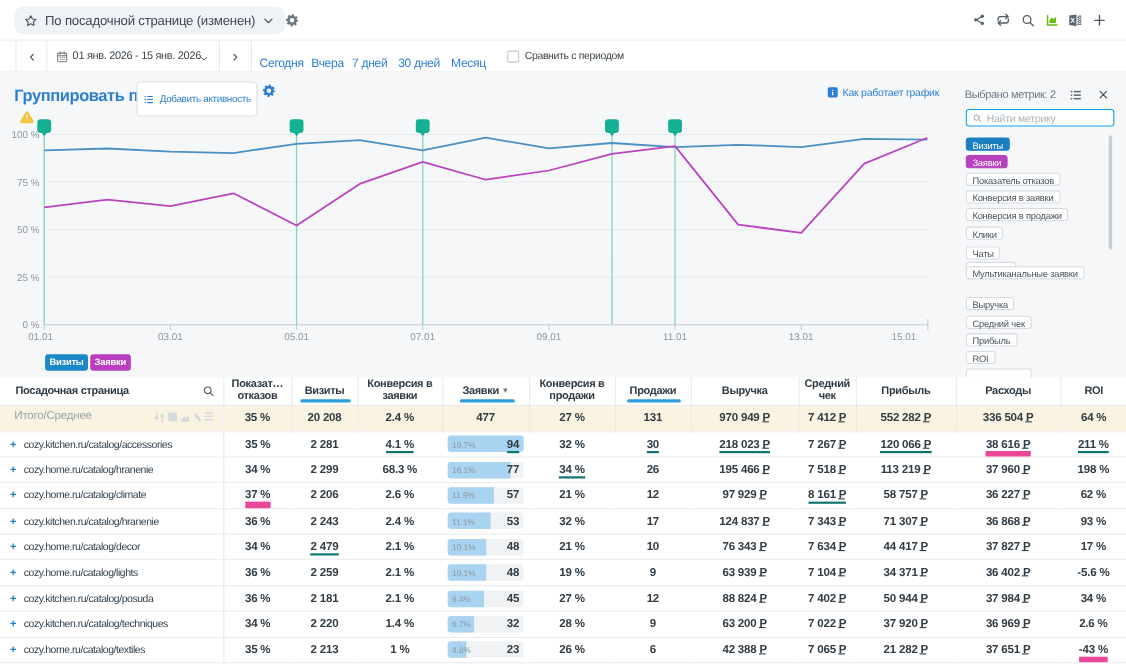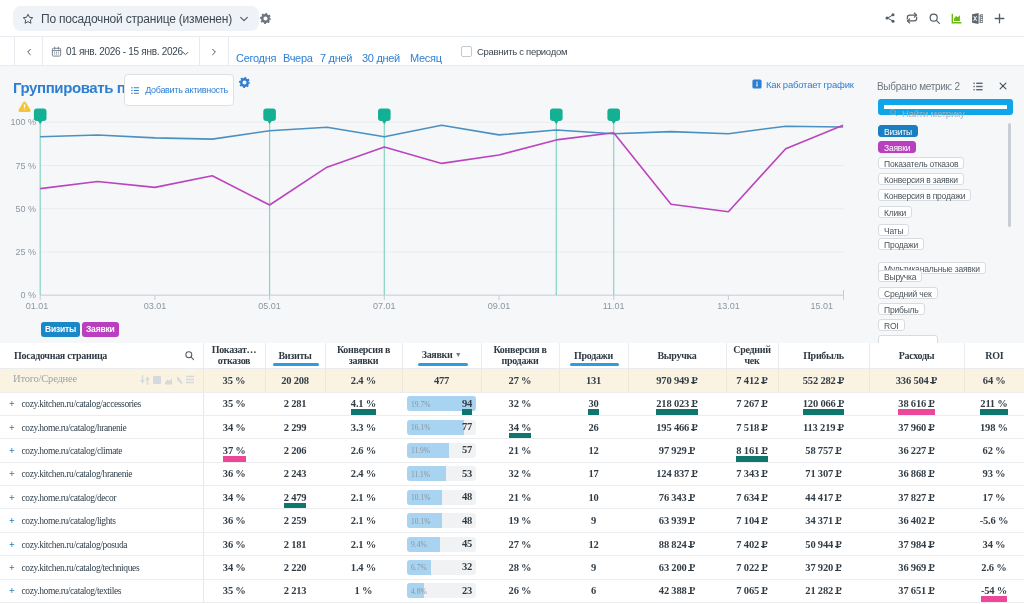--- a/index.html
+++ b/index.html
@@ -30,54 +30,54 @@
 #grouplink { position:absolute; left:13px; top:13px; font-size:15px; letter-spacing:-0.4px; color:#2e7fd2;font-weight:bold; }
 #addbtn { position:absolute; left:124px; top:8px; height:19px; background:#fff;
   border:1px solid #dde1e5; border-radius:4px; font-size:9px; letter-spacing:-0.3px; color:#2e7fd2;
   display:flex; align-items:center; padding:15px 5px; width:110px; white-space:nowrap; }
 #howlink { position:absolute; left:752px; top:13px; font-size:9.5px; letter-spacing:-0.2px; color:#2e7fd2; }
 
 
 #sidebar { position:absolute; left:860px; top:66px; width:164px; height:277px; }
 #sbhead { position:absolute; left:17px; top:15px; font-size:10px; letter-spacing:-0.3px; color:#6d7882; }
 #sbsearch { position:absolute; left:18px; top:33px; width:135px; height:16px; background:#fff;
-  border:6px solid #0ea5e9; border-radius:3px; }
+  border:1px solid #0ea5e9; border-radius:3px; }
 #sbsearch span { position:absolute; left:18px; top:2.5px; font-size:9.5px; letter-spacing:-0.2px; color:#aab3bb; }
 .chip { position:absolute; left:18px; height:12px; line-height:12px; font-size:8.5px; letter-spacing:-0.2px;
   color:#4a555e; background:#fff; border:1px solid #d8dce1; border-radius:3px;
   padding:0 5px; white-space:nowrap; }
 .chip.on1 { background:#1a7fc0; border-color:#1a7fc0; color:#fff; }
 .chip.on2 { background:#b840bf; border-color:#b840bf; color:#fff; }
 #sbscroll { position:absolute; left:148px; top:57px; width:3px; height:104px; background:#c9ced4; border-radius:2px; }
 
 
 .legbtn { position:absolute; height:15px; line-height:15px; border-radius:3px;
   font-size:8.5px; font-weight:bold; color:#fff; text-align:center; padding:0 4px; letter-spacing:-0.2px; }
 
 
 #tbl { position:absolute; left:0; top:343px; width:1024px; border-collapse:collapse;
-  table-layout:fixed; font-size:10.5px; letter-spacing:-0.2px; color:#323d46;font-family:Liberation Serif, serif; }
+  table-layout:fixed; font-size:10.5px; letter-spacing:-0.2px; color:#323d46; }
 #tbl col.c0{width:203px}#tbl col.c1{width:62px}#tbl col.c2{width:60px}
 #tbl col.c3{width:77px}#tbl col.c4{width:79px}#tbl col.c5{width:78px}
 #tbl col.c6{width:69px}#tbl col.c7{width:98px}#tbl col.c8{width:52px}
 #tbl col.c9{width:91px}#tbl col.c10{width:95px}#tbl col.c11{width:60px}
 #tbl td, #tbl th { padding:0; text-align:center; vertical-align:middle; overflow:hidden;
   border-bottom:1px solid #eaecef; }
 #tbl thead th { height:25px; font-size:10px; letter-spacing:-0.3px; font-weight:bold; color:#2f3a43;
   border-right:1px solid #eaecef; position:relative; line-height:11px; }
 #tbl thead th:last-child { border-right:none; }
 #tbl tr.tot td { height:24px; background:#faf3e1; font-weight:bold;
   border-right:1px solid #eee7d6; }
 #tbl tr.tot td:last-child { border-right:none; }
 #tbl tr.d td { height:23.4px; font-weight:bold; }
 #tbl tr.d td.url, #tbl tr.tot td.url { text-align:left; font-weight:normal; }
 #tbl td.url { border-right:1px solid #e5e8eb !important; }
 .plus { color:#1a7fc0; font-weight:bold; font-size:10px; margin:0 7px 0 9px; }
 .urltxt { color:#33424e; font-size:9.5px; letter-spacing:-0.4px; }
-.gu { border-bottom:6px solid #0f766e; padding-bottom:0px;margin-top:44px; }
+.gu { border-bottom:2px solid #0f766e; padding-bottom:0px;margin-top:44px; }
 .ru { border-bottom:7px solid #ec4899; padding-bottom:0px; }
 .hul { position:absolute; bottom:2px; height:3px; background:#2e9ce0; border-radius:2px; }
 .bar { position:relative; width:69px; height:15px; margin:0 auto; background:#f0f2f3; border-radius:3px; }
 .bar .fill { position:absolute; left:0; top:0; height:15px; background:#a9d4f1; border-radius:3px 0 0 3px; }
 .bar .fill.full { border-radius:3px; }
 .bar .pct { position:absolute; left:4px; top:3.5px; font-size:7.5px; font-weight:normal; letter-spacing:0; color:#8a949c; }
 .bar .val { position:absolute; right:4px; top:1.5px; font-size:10.5px; font-weight:bold; }
 .rub { position:relative; display:inline-block; }
 .rub i { position:absolute; left:-0.5px; bottom:2.2px; width:6px; height:1px; background:currentColor; }
 </style>
@@ -259,21 +259,21 @@
       <span>Найти метрику</span>
     </div>
     <div class="chip on1" style="top:58.5px">Визиты</div>
     <div class="chip on2" style="top:74.7px">Заявки</div>
     <div class="chip" style="top:90.9px">Показатель отказов</div>
     <div class="chip" style="top:107.1px">Конверсия в заявки</div>
     <div class="chip" style="top:123.3px">Конверсия в продажи</div>
     <div class="chip" style="top:139.5px">Клики</div>
     <div class="chip" style="top:158px">Чаты</div>
     <div class="chip" style="top:171.9px">Продажи</div>
-    <div class="chip" style="top:196px">Мультиканальные заявки</div>
+    <div class="chip" style="top:176px">Мультиканальные заявки</div>
     <div class="chip" style="top:204.3px">Выручка</div>
     <div class="chip" style="top:220.5px">Средний чек</div>
     <div class="chip" style="top:236.7px">Прибыль</div>
     <div class="chip" style="top:252.9px">ROI</div>
     <div class="chip" style="top:269.1px;width:60px;height:12px"></div>
     <div id="sbscroll"></div>
   </div>
   <table id="tbl">
 <colgroup>
         <col class="c0">
@@ -349,21 +349,21 @@
           <td><span class="gu">218 023 <span class="rub">P<i></i></span></span></td>
           <td>7 267 <span class="rub">P<i></i></span></td>
           <td><span class="gu">120 066 <span class="rub">P<i></i></span></span></td>
           <td><span class="ru">38 616 <span class="rub">P<i></i></span></span></td>
           <td><span class="gu">211 %</span></td>
         </tr>
 <tr class="d">
           <td class="url"><span class="plus">+</span><span class="urltxt">cozy.home.ru/catalog/hranenie</span></td>
           <td>34 %</td>
           <td>2 299</td>
-          <td>3.3 %</td>
+          <td>68.3 %</td>
           <td>
             <div class="bar">
               <div class="fill" style="width:56.5px"></div>
               <span class="pct">16.1%</span>
               <span class="val">77</span>
             </div>
           </td>
           <td><span class="gu">34 %</span></td>
           <td>26</td>
           <td>195 466 <span class="rub">P<i></i></span></td>
@@ -503,17 +503,17 @@
               <span class="pct">4.8%</span>
               <span class="val">23</span>
             </div>
           </td>
           <td>26 %</td>
           <td>6</td>
           <td>42 388 <span class="rub">P<i></i></span></td>
           <td>7 065 <span class="rub">P<i></i></span></td>
           <td>21 282 <span class="rub">P<i></i></span></td>
           <td>37 651 <span class="rub">P<i></i></span></td>
-          <td><span class="ru">-54 %</span></td>
+          <td><span class="ru">-43 %</span></td>
         </tr>
 </tbody>
 </table>
 </div>
 
 </body></html>

